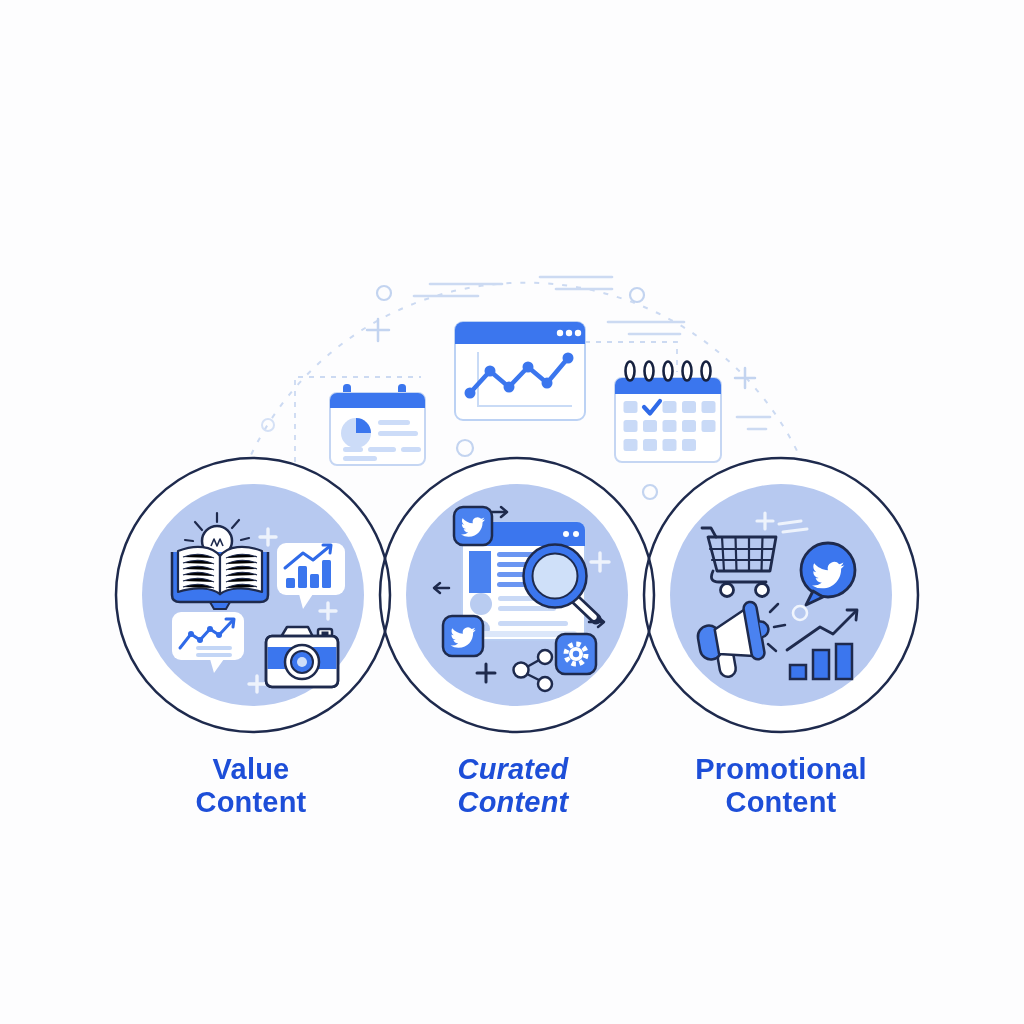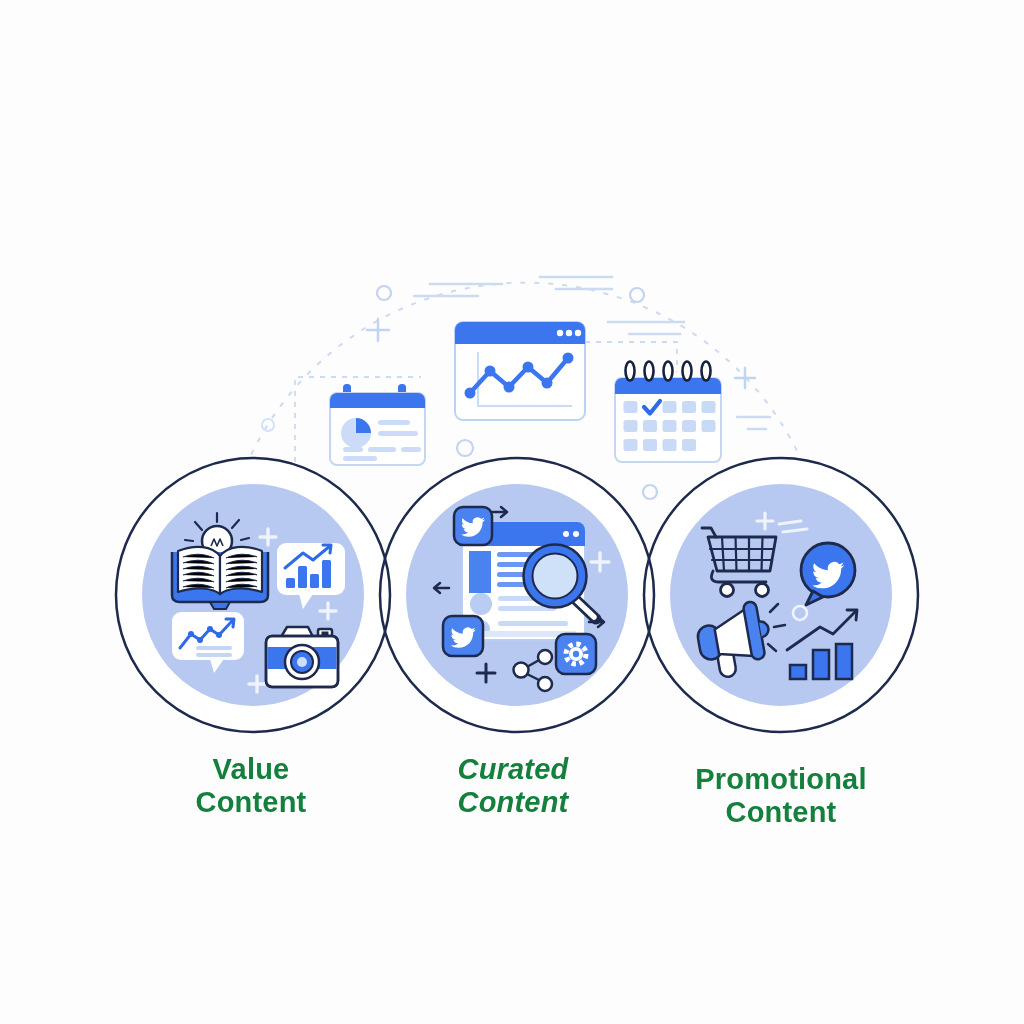--- a/index.html
+++ b/index.html
@@ -3,26 +3,26 @@
 <meta charset="utf-8">
 <style>
   html,body{margin:0;padding:0;background:#ffffff;}
   .stage{
     position:relative;width:1024px;height:1024px;background:#fdfdfe;overflow:hidden;
     font-family:"Liberation Sans", sans-serif;
   }
   .stage svg{position:absolute;left:0;top:0;}
   .circle-label{
     position:absolute;width:180px;text-align:center;
-    font-size:29px;font-weight:700;line-height:33px;color:#15803d;
+    font-size:29px;font-weight:700;line-height:33px;color:#1d4ed8;
     letter-spacing:.2px;
   }
   .label-value{left:161px;top:753px;}
   .label-curated{left:423px;top:753px;font-style:italic;}
-  .label-promotional{left:691px;top:753px;margin-top:10px;}
+  .label-promotional{left:691px;top:753px;}
 </style>
 </head>
 <body>
 
 <div class="stage">
 
 <svg width="1024" height="1024" viewBox="0 0 1024 1024" aria-hidden="true">
   <defs>
     <path id="twitterBird" d="M23.953 4.57a10 10 0 01-2.825.775 4.958 4.958 0 002.163-2.723c-.951.555-2.005.959-3.127 1.184a4.92 4.92 0 00-8.384 4.482C7.69 8.095 4.067 6.13 1.64 3.162a4.822 4.822 0 00-.666 2.475c0 1.71.87 3.213 2.188 4.096a4.904 4.904 0 01-2.228-.616v.06a4.923 4.923 0 003.946 4.827 4.996 4.996 0 01-2.212.085 4.936 4.936 0 004.604 3.417 9.867 9.867 0 01-6.102 2.105c-.39 0-.779-.023-1.17-.067a13.995 13.995 0 007.557 2.209c9.053 0 13.998-7.496 13.998-13.985 0-.21 0-.42-.015-.63A9.935 9.935 0 0024 4.59z"></path>
   </defs>

